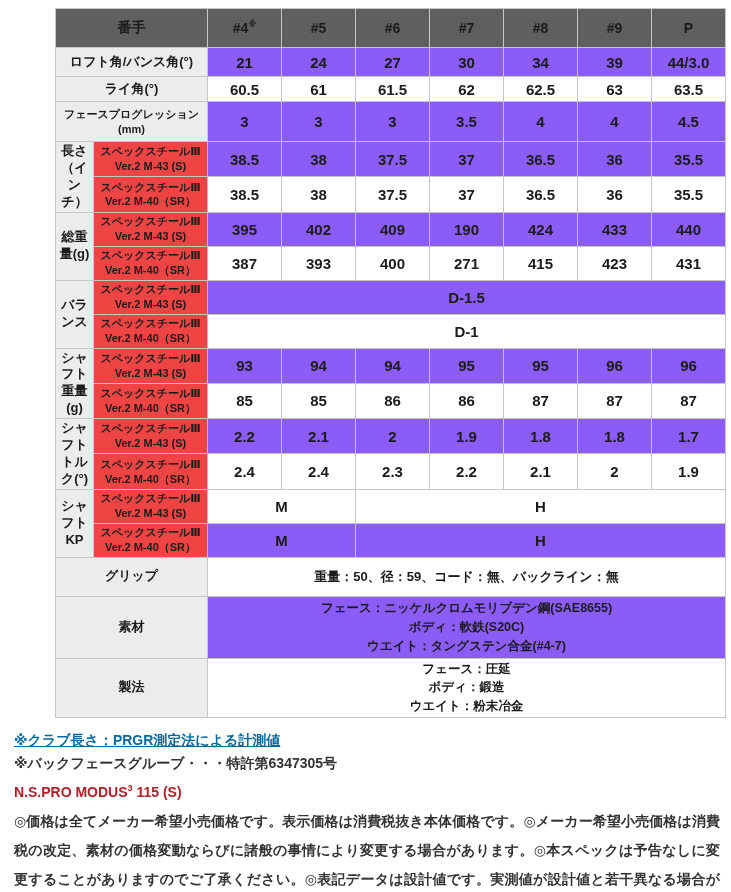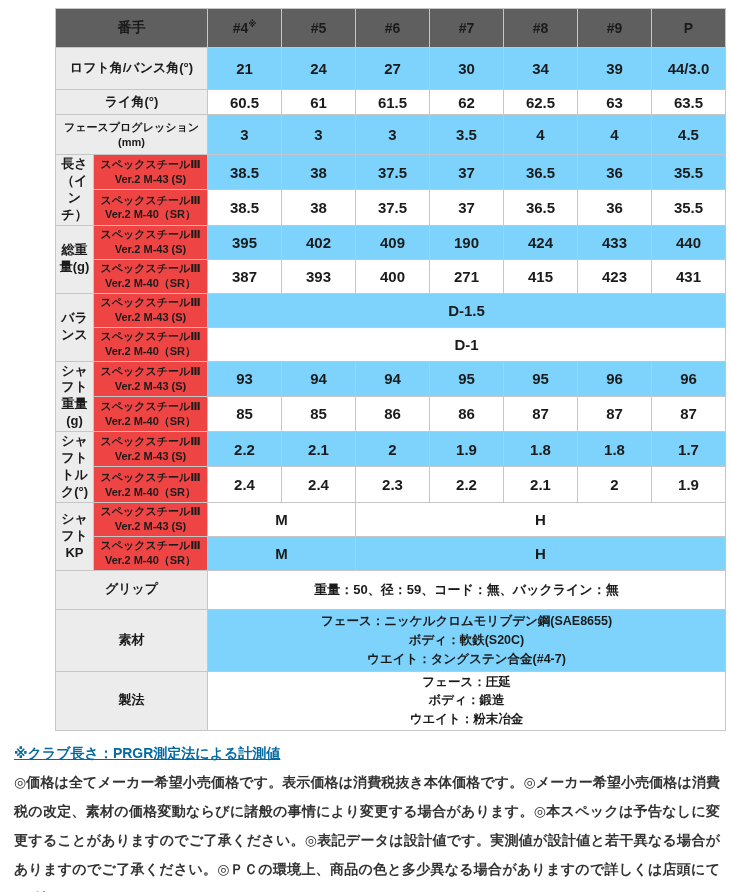--- a/index.html
+++ b/index.html
@@ -46,25 +46,25 @@
     background: #ef4444;
     font-size: 11px;
     line-height: 1.35;
   }
   td.data {
     background: #ffffff;
     font-size: 15px;
   }
   td.data.txt { font-size: 13px; }
   td.data.multi { font-size: 12.5px; line-height: 1.5; }
-  tr.stripe td.data { background: #7dd3fc; }
+  tr.stripe td.data { background: #8b5cf6; }
 
   tr.r22 { height: 39px; }
   tr.r25 { height: 25px; }
-  tr.r29 { height: 42px; }
+  tr.r29 { height: 29px; }
   tr.r40 { height: 40px; }
   tr.r34 { height: 34px; }
   tr.r62 { height: 62px; }
   tr.r57 { height: 57px; }
 
   .footer { margin: 13px 0 0 14px; width: 706px; }
   .made {
     font-size: 15px; font-weight: bold; color: #111111;
     margin-bottom: 7px; letter-spacing: 0.2px;
   }
@@ -275,16 +275,18 @@
           <div>ウエイト：粉末冶金</div>
         </td>
       </tr>
     </tbody>
   </table>
 
   <div class="footer">
     <div class="note link-line">
       <a>※クラブ長さ：PRGR測定法による計測値</a>
     </div>
+    <div class="note">※バックフェースグルーブ・・・特許第6347305号</div>
+    <div class="note red modus-line"><span>N.S.PRO MODUS</span><sup>3</sup><span> 115 (S)</span></div>
     <div class="disclaimer">◎価格は全てメーカー希望小売価格です。表示価格は消費税抜き本体価格です。◎メーカー希望小売価格は消費税の改定、素材の価格変動ならびに諸般の事情により変更する場合があります。◎本スペックは予告なしに変更することがありますのでご了承ください。◎表記データは設計値です。実測値が設計値と若干異なる場合がありますのでご了承ください。◎ＰＣの環境上、商品の色と多少異なる場合がありますので詳しくは店頭にてご確認ください。</div>
   </div>
 
 </div>
 
 </body></html>

